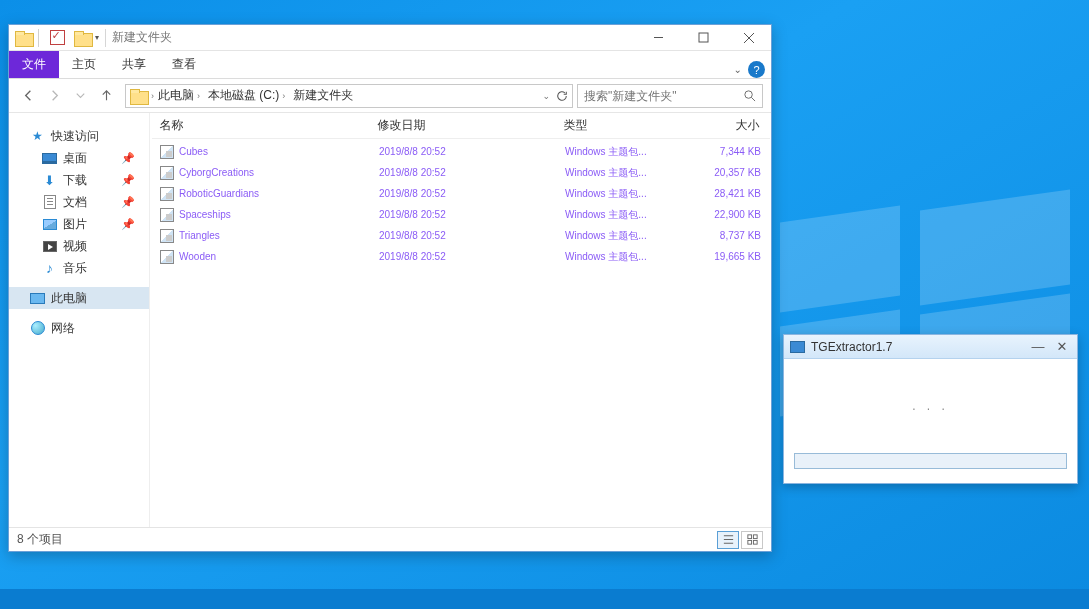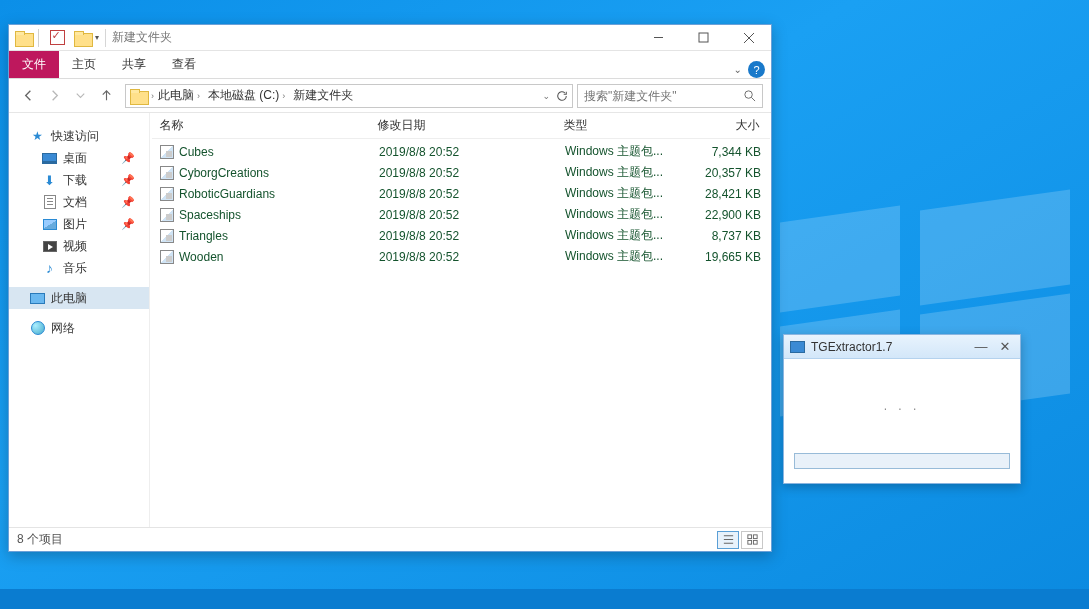--- a/index.html
+++ b/index.html
@@ -26,21 +26,21 @@
 .dropdown-caret { font-size:8px; color:#555; margin-left:2px;}
 .title-sep { width:1px; height:18px; background:#d6d6d6; margin:0 6px;}
 .title-text { font-size:12px; color:#777; }
 .win-btns { margin-left:auto; display:flex; }
 .win-btn { width:45px; height:26px; display:flex; align-items:center; justify-content:center; color:#555; font-size:13px; }
 .win-btn svg { width:11px; height:11px; stroke:#555; stroke-width:1; fill:none; }
 .win-btn.close svg { width:12px; height:12px; }
 
 .ribbon-tabs { height:28px; display:flex; align-items:flex-end; border-bottom:1px solid #dcdcdc; background:#fff;}
 .ribbon-tab { padding: 5px 13px; font-size:12px; color:#333; }
-.ribbon-tab.file { background:#be185d; color:#fff; }
+.ribbon-tab.file { background:#6d28d9; color:#fff; }
 .ribbon-expand { margin-left:auto; display:flex; align-items:center; padding-right:6px; gap:6px;}
 .help-circle { width:17px; height:17px; border-radius:50%; background:#1979ca; color:#fff; font-size:11px; display:flex; align-items:center; justify-content:center;}
 .chev-down { font-size:10px; color:#666; }
 
 .navbar { height:34px; display:flex; align-items:center; padding:0 8px; background:#fff; border-bottom:1px solid #e6e6e6;}
 .nav-arrow { width:22px; height:22px; display:flex; align-items:center; justify-content:center; margin-right:4px;}
 .nav-arrow svg { width:15px; height:15px; }
 .nav-arrow.disabled svg path { stroke:#b8b8b8; }
 .nav-arrow.enabled svg path { stroke:#666; }
 .addr-bar { flex:1; height:24px; border:1px solid #c8c8c8; display:flex; align-items:center; margin:0 4px; background:#fff;}
@@ -73,33 +73,33 @@
 .pc-icon { width:15px; height:11px; border:1px solid #2a7aba; background:#6ab8f0;}
 .net-icon { width:14px; height:14px; border-radius:50%; border:1px solid #2a8ad4; background:radial-gradient(circle at 30% 30%,#aef,#4ac);}
 
 .columns-header { display:flex; border-bottom:1px solid #eee; font-size:12px; color:#333; height:26px; align-items:center; padding-left:8px;}
 .col-name { width:218px;}
 .col-date { width:142px;}
 .col-type { width:116px;margin-left:44px;}
 .col-size { width:90px; text-align:right; padding-right:10px;}
 .files-area { flex:1; display:flex; flex-direction:column;align-items:center;}
 .flist { padding:2px 0;}
-.frow { display:flex; align-items:center; font-size:12px; color:#14532d; height:21px; padding-left:8px;}
+.frow { display:flex; align-items:center; font-size:10px; color:#8b5cf6; height:21px; padding-left:8px;}
 .ficon { width:17px; height:16px; display:flex; align-items:center; justify-content:center; margin-right:4px;}
 .theme-file { width:14px; height:14px; border:1px solid #888; background:linear-gradient(135deg,#fff 50%,#d0e4f5 50%); position:relative;}
 .theme-file::after { content:""; position:absolute; right:1px; bottom:1px; width:6px; height:6px; background:#ccc;}
 
 .statusbar { height:24px; border-top:1px solid #e4e4e4; display:flex; align-items:center; font-size:12px; color:#555; padding:0 8px;}
 .view-btns { margin-left:auto; display:flex; gap:2px;}
 .view-btn { width:22px; height:18px; border:1px solid #c8c8c8; display:flex; align-items:center; justify-content:center;}
 .view-btn svg { width:13px; height:13px; stroke:#666; fill:none;}
 .view-btn.active { border-color:#5a9fd6; background:#e8f2fb;}
 
 
-.small-win { position:absolute; top:334px; left:783px; width:238px; height:150px; background:#fff; border:1px solid #8ab5e0; box-shadow:0 3px 10px rgba(0,0,0,0.25);}
+.small-win { position:absolute; top:334px; left:783px; width:295px; height:150px; background:#fff; border:1px solid #8ab5e0; box-shadow:0 3px 10px rgba(0,0,0,0.25);}
 .small-title { height:24px; background:linear-gradient(#e8f3fd,#d3e7f9); border-bottom:1px solid #b4d2ee; display:flex; align-items:center; padding:0 6px; font-size:12px; color:#333;}
 .small-title .icon { width:15px; height:12px; background:#3a8ad4; border:1px solid #2a6aa0; margin-right:6px;}
 .small-btns { margin-left:auto; display:flex; gap:6px;}
 .small-btns span { width:18px; font-size:13px; color:#555; text-align:center;}
 .small-body { height:94px; display:flex; align-items:center; justify-content:center; font-size:12px; color:#888; letter-spacing:4px;}
 .progress-area { padding:0 10px 8px;}
 .progress-bar { height:16px; border:1px solid #98bbd8; background:#e9f1f9;}
 </style>
 </head>
 <body>

